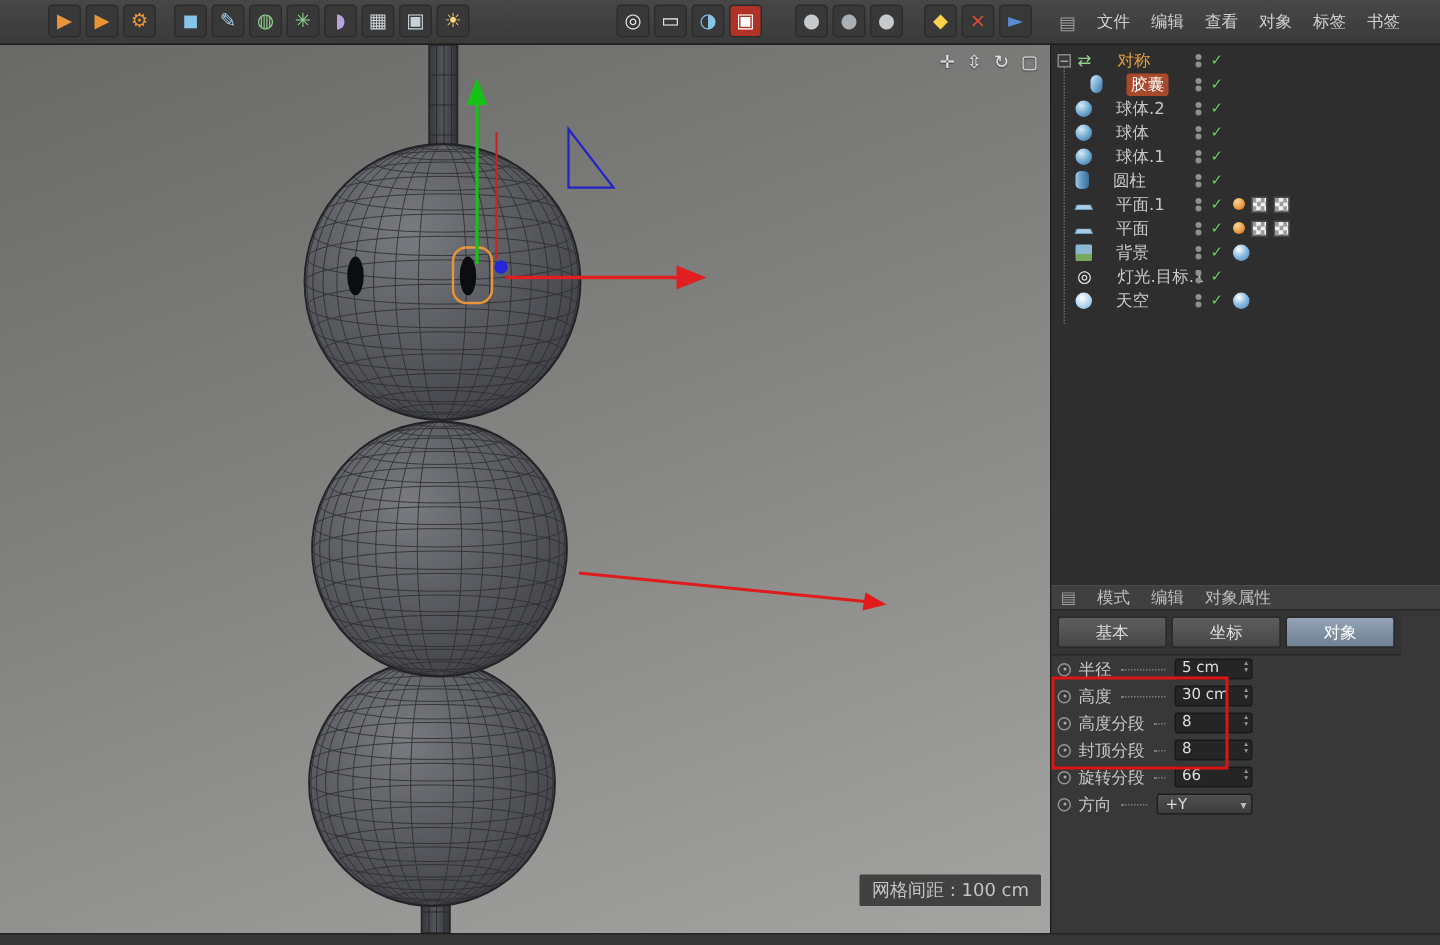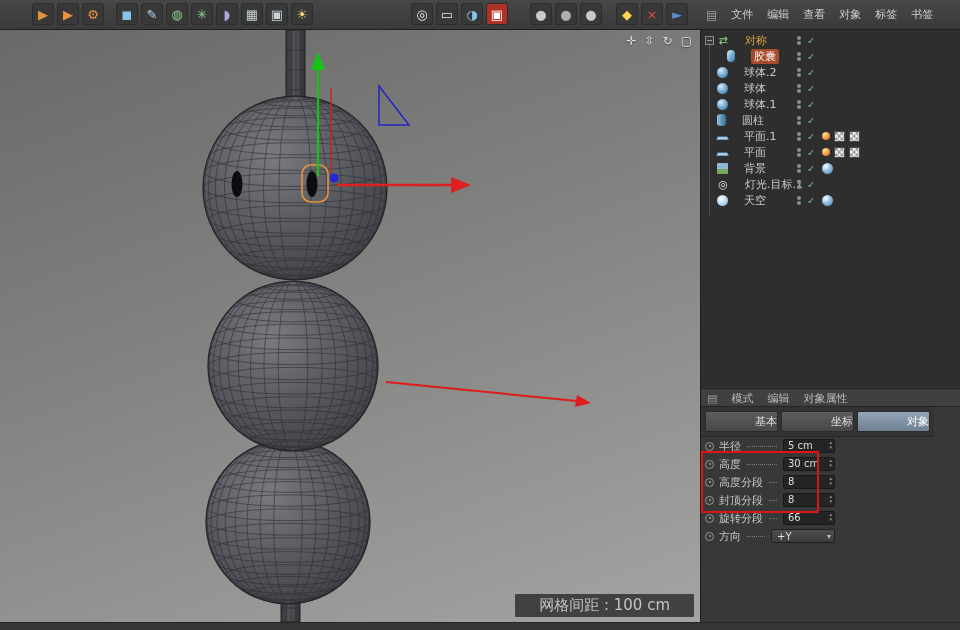--- a/index.html
+++ b/index.html
@@ -16,22 +16,22 @@
   .tool-sep{flex:none}
   .menubar{position:absolute;left:706px;top:0;height:29px;display:flex;align-items:center;gap:14px;color:#cfcfcf}
   .menubar .micon{color:#9a9a9a;font-size:12px}
 
   
   .viewport{position:absolute;left:0;top:30px;width:700px;height:592px;overflow:hidden;
     background:linear-gradient(160deg,#696967 0%,#828280 45%,#a4a4a2 100%)}
   .vp-nav{position:absolute;top:4px;right:8px;display:flex;gap:8px;color:#e2e2e2;font-size:12px;
     text-shadow:0 1px 1px rgba(40,40,40,.8)}
   .vp-nav span{cursor:default}
-  .grid-label{position:absolute;right:6px;bottom:5px;background:rgba(38,38,38,.78);color:#c4c4c4;
-    padding:2px 24px;font-size:15px;border-radius:1px}
+  .grid-label{position:absolute;right:6px;bottom:18px;background:rgba(38,38,38,.78);color:#c4c4c4;
+    padding:2px 8px;font-size:12px;border-radius:1px}
 
   .bottombar{position:absolute;left:0;bottom:0;width:960px;height:8px;background:#363636;border-top:1px solid #242424}
 
   
   .rpanel{position:absolute;left:700px;top:30px;width:260px;height:592px;background:#2e2e2e;
     border-left:1px solid #1c1c1c;display:flex;flex-direction:column}
 
   
   .om{height:360px;position:relative;padding-top:2px;background:#2e2e2e}
   .om::before{content:'';position:absolute;left:8px;top:8px;height:178px;border-left:1px dotted #6a6a6a}
@@ -63,21 +63,21 @@
   .tag.sphere-tex{border-radius:50%;background:radial-gradient(circle at 35% 30%,#ffffff,#86b8e0 50%,#4a7fae)}
 
   
   .am{flex:1;background:#383838;position:relative;border-top:1px solid #4a4a4a}
   .am-menu{height:16px;background:#404040;border-bottom:1px solid #262626;display:flex;align-items:center;gap:14px;
     padding:0 6px;color:#bdbdbd}
   .am-menu .micon{color:#9a9a9a;font-size:11px}
   .am-title{height:22px;background:#333333;display:flex;align-items:center;padding-left:6px;gap:5px;
     border-bottom:1px solid #262626;color:#dcdcdc}
   .am-tabs{display:flex;gap:3px;padding:4px 4px 4px 4px;margin-right:26px;background:#333333;border-bottom:1px solid #262626}
-  .am-tab{flex:1;text-align:right;padding:2px 0;background:linear-gradient(#5e5e5e,#474747);
+  .am-tab{flex:1;text-align:center;padding:2px 0;background:linear-gradient(#5e5e5e,#474747);
     border:1px solid #2a2a2a;border-radius:2px;color:#ddd;cursor:default}
   .am-tab.active{background:linear-gradient(#94a4b6,#6f8093);color:#fff}
   .am-section{padding:5px 6px 2px;color:#c2c2c2;font-weight:bold}
   .am-rows{padding:0 4px}
   .prop-row{height:18px;display:flex;align-items:center;gap:5px;width:130px}
   .prop-circle{width:9px;height:9px;flex:none;border:1px solid #949494;border-radius:50%;position:relative}
   .prop-circle::after{content:'';position:absolute;left:2.5px;top:2.5px;width:2px;height:2px;background:#aaa;border-radius:50%}
   .prop-label{white-space:nowrap}
   .prop-leader{flex:1;height:1px;border-bottom:1px dotted #7a7a7a;margin:0 1px;align-self:center;min-width:0}
   .prop-value{width:52px;flex:none;height:14px;background:#252525;border:1px solid #191919;border-radius:2px;

